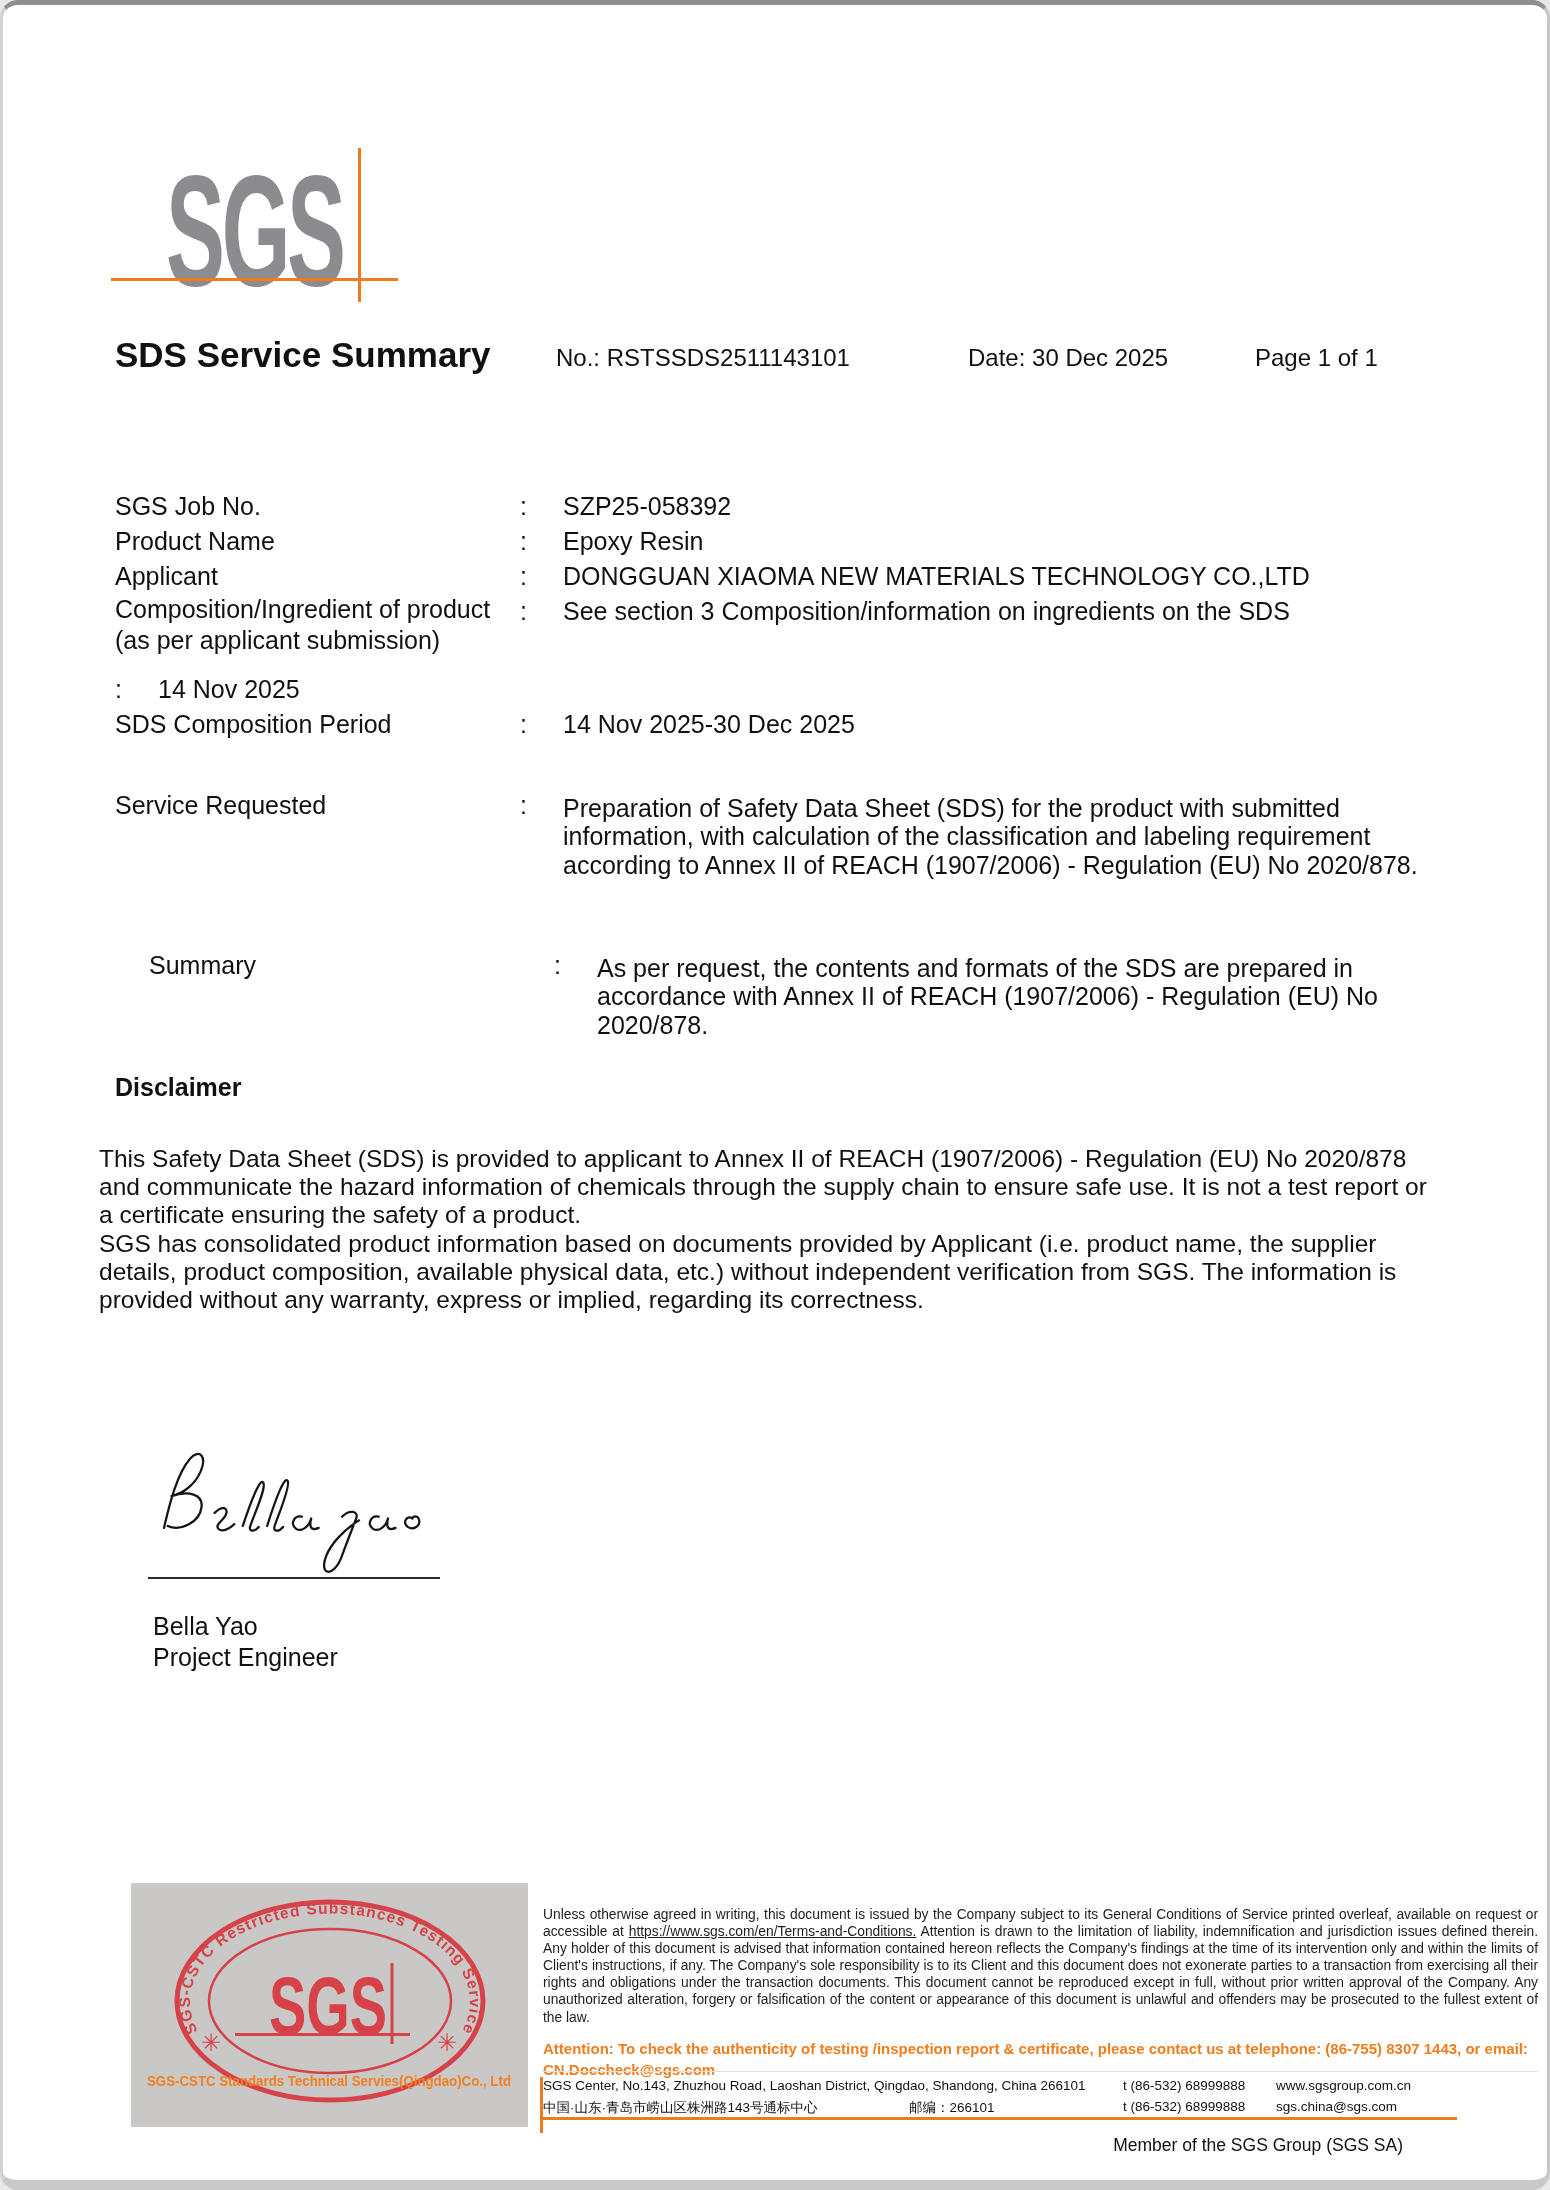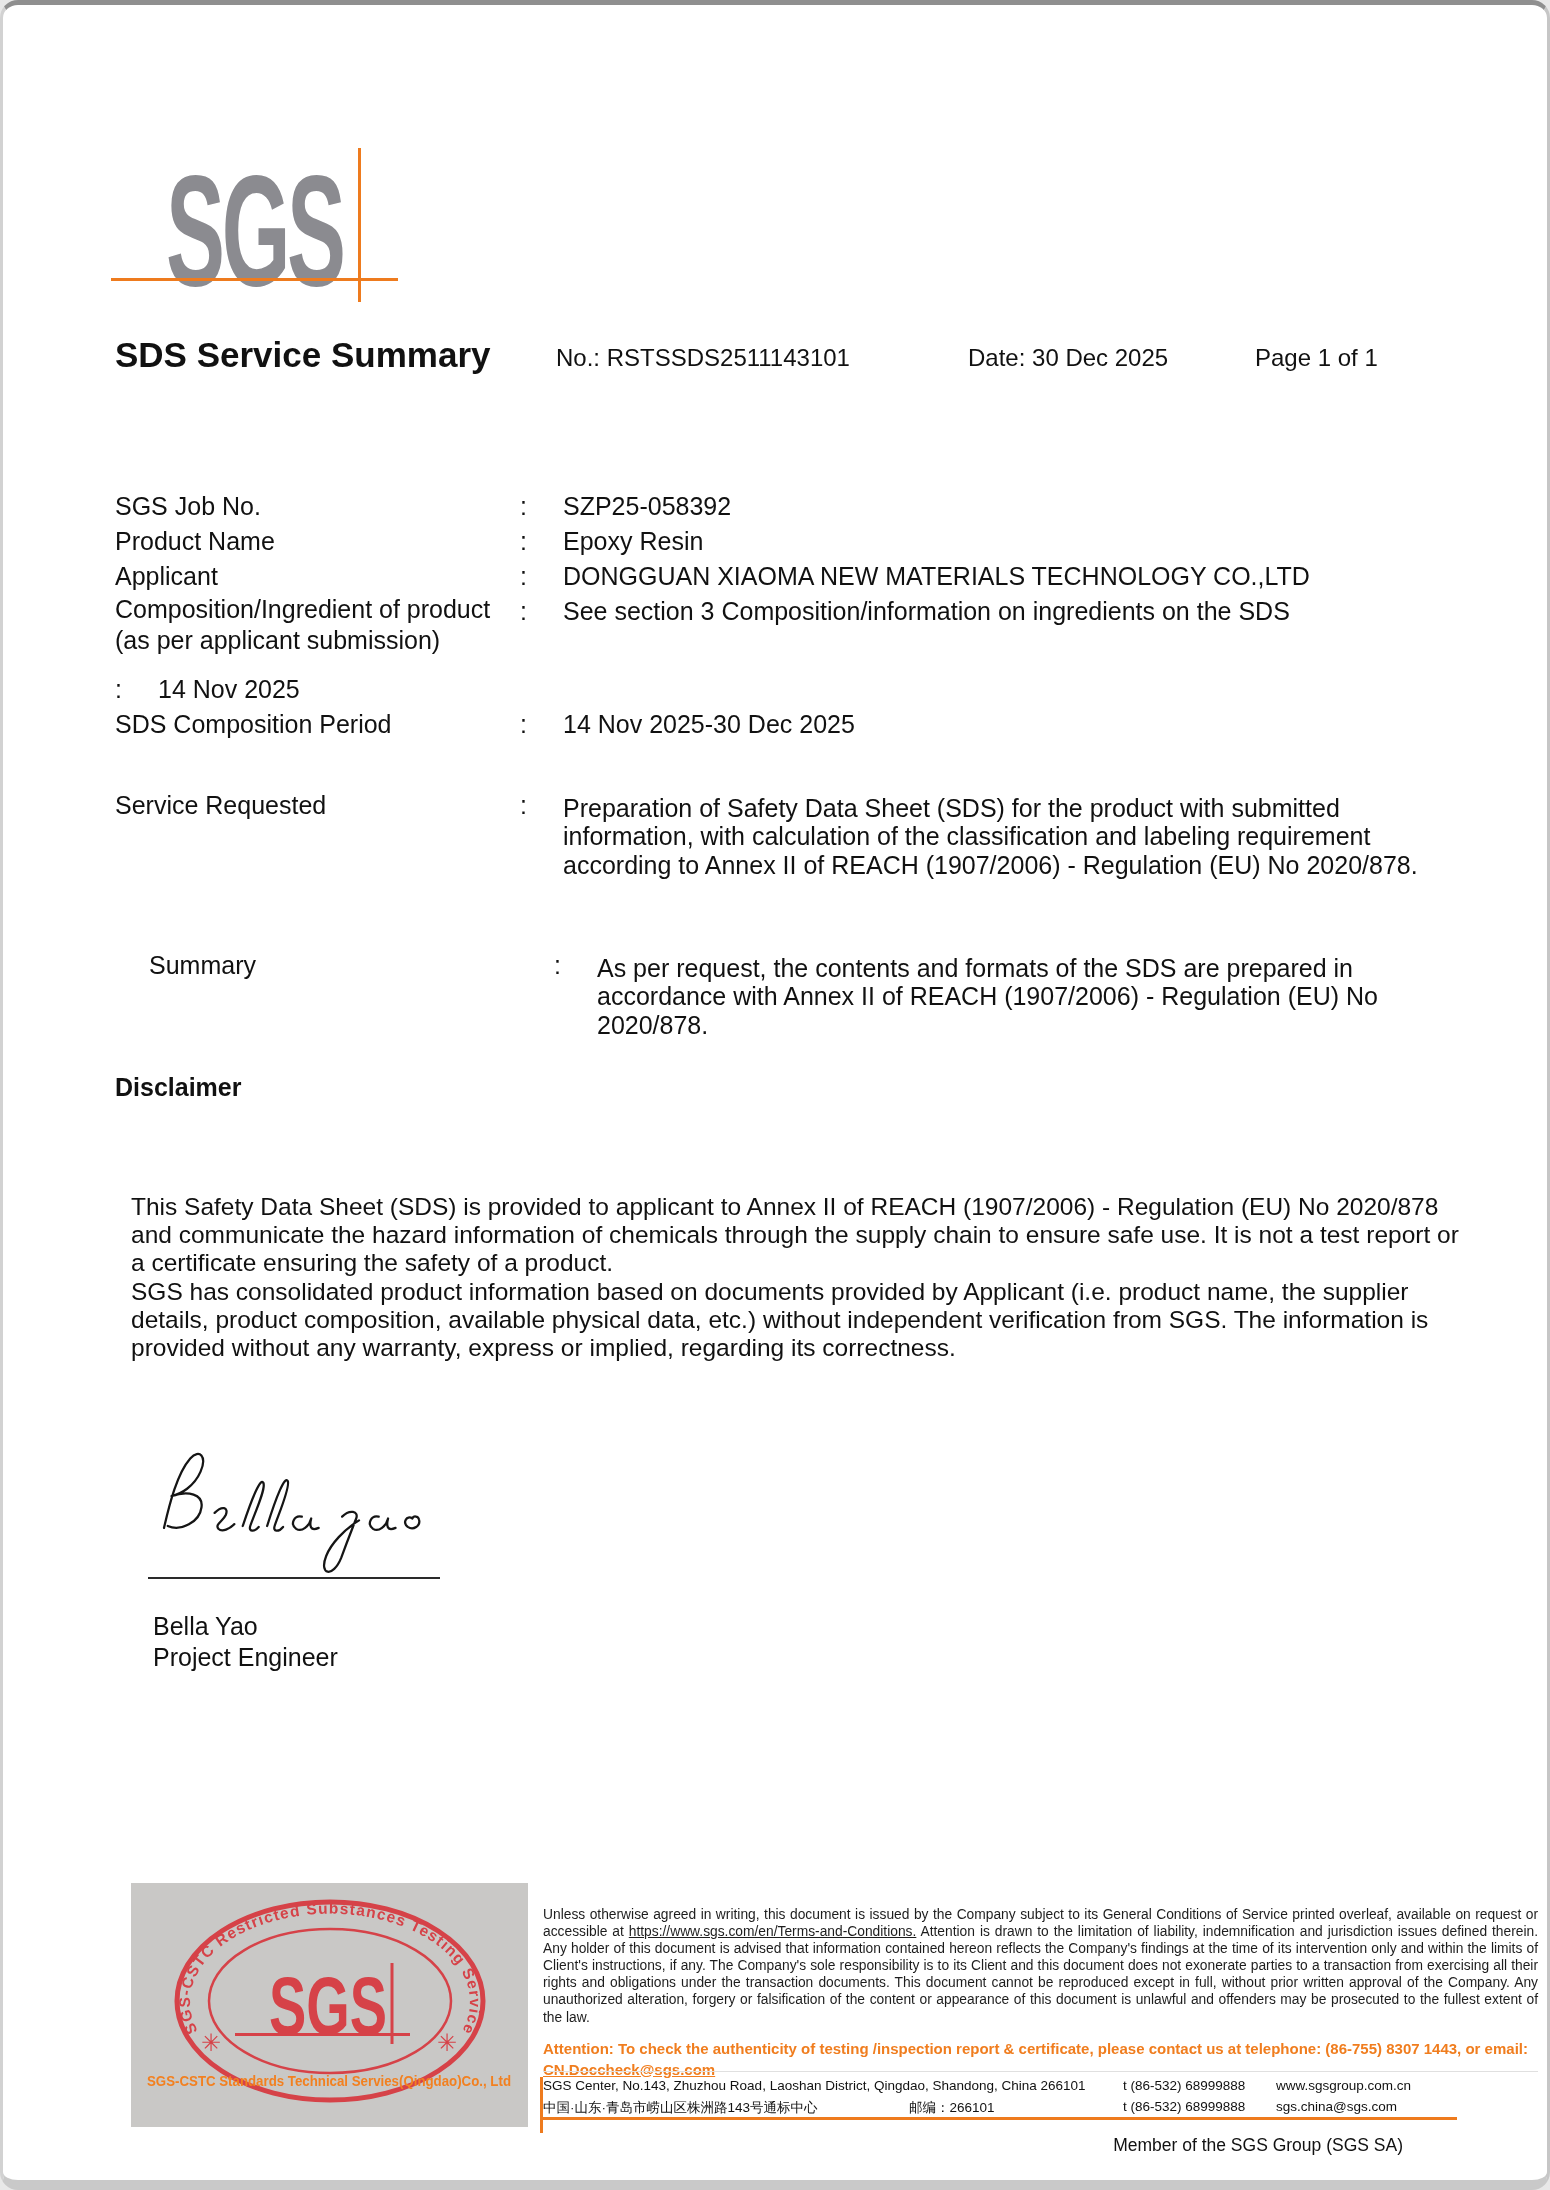--- a/index.html
+++ b/index.html
@@ -29,39 +29,39 @@
   .frow { display:flex; font-size:25px; line-height:35px; }
   .frow .lbl { width:405px; flex-shrink:0; }
   .frow .col { width:43px; flex-shrink:0; }
   .frow .val { flex:1; }
   .frow .lbl .sub { line-height:31px; }
   .frow.tight .lbl { line-height:31px; }
   .frow.multi .val { line-height:28.4px; padding-top:3px; }
   .frow.multi .lbl, .frow.multi .col { line-height:29px; }
 
   .disc-head { position:absolute; left:112px; top:1068px; font-size:25px; font-weight:bold; }
-  .disc-body { position:absolute; left:128px; top:1140px; width:1332px; font-size:24.5px; line-height:28.2px;margin-top:48px; }
+  .disc-body { position:absolute; left:96px; top:1140px; width:1332px; font-size:24.5px; line-height:28.2px; }
 
   
   .sig-svg  { position:absolute; left:146px; top:1436px; }
   .sig-line { position:absolute; left:145px; top:1572px; width:292px; height:2px; background:#2a2a2a; }
   .sig-id   { position:absolute; left:150px; top:1606px; font-size:25px; line-height:31px; }
 
   
   .stamp-svg { position:absolute; left:128px; top:1878px; }
   .terms {
     position:absolute; left:540px; top:1901px; width:995px;
     font-size:13.8px; line-height:17.1px; text-align:justify; color:#1d1d1d;
   }
   .terms .url { text-decoration:underline; }
   .attention {
     position:absolute; left:540px; top:2034px; width:995px;
     font-size:15px; font-weight:bold; line-height:20.5px; color:#f07d1e;
   }
-  .attention .email { text-decoration:underline; }
+  .attention .email { }
   .addr-divider { position:absolute; left:540px; top:2066px; width:995px; height:1px; background:#e0e0e0; }
   .addr-row { position:absolute; left:540px; width:1000px; font-size:13.5px; white-space:nowrap; }
   .addr-row .c1 { position:absolute; left:0; }
   .addr-row .c1b { position:absolute; left:366px; }
   .addr-row .c2 { position:absolute; left:580px; }
   .addr-row .c3 { position:absolute; left:733px; }
   .orange-rule { position:absolute; left:537px; top:2112px; width:917px; height:3px; background:#ee7b1e; }
   .orange-tick { position:absolute; left:537px; top:2072px; width:3px; height:56px; background:#ee7b1e; }
   .member { position:absolute; left:990px; top:2130px; width:410px; text-align:right; font-size:17.5px; }
 

